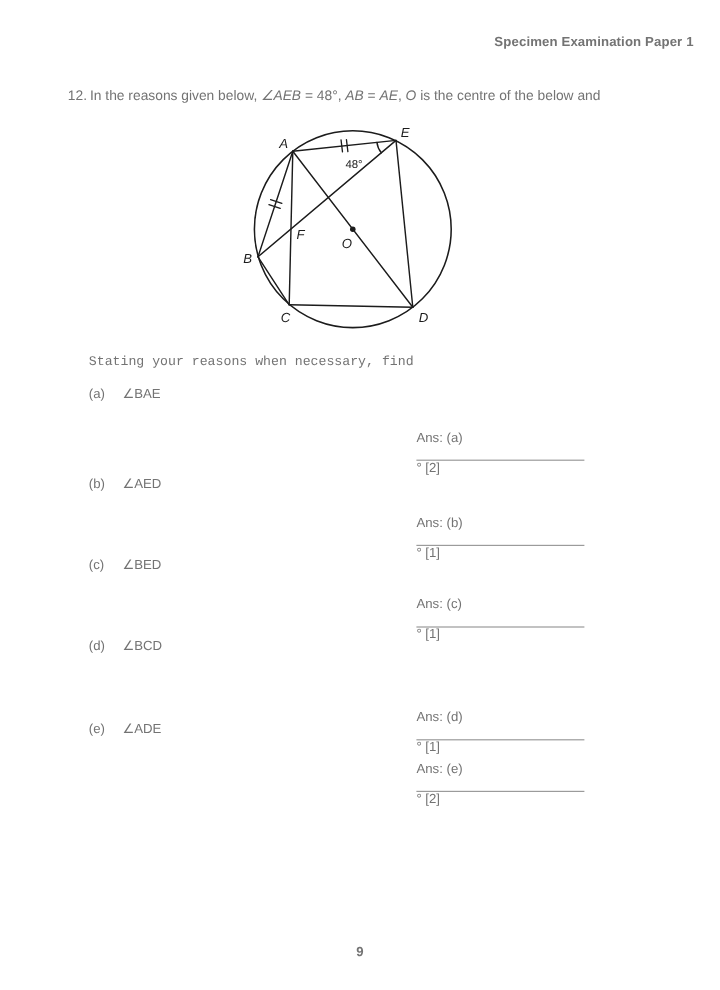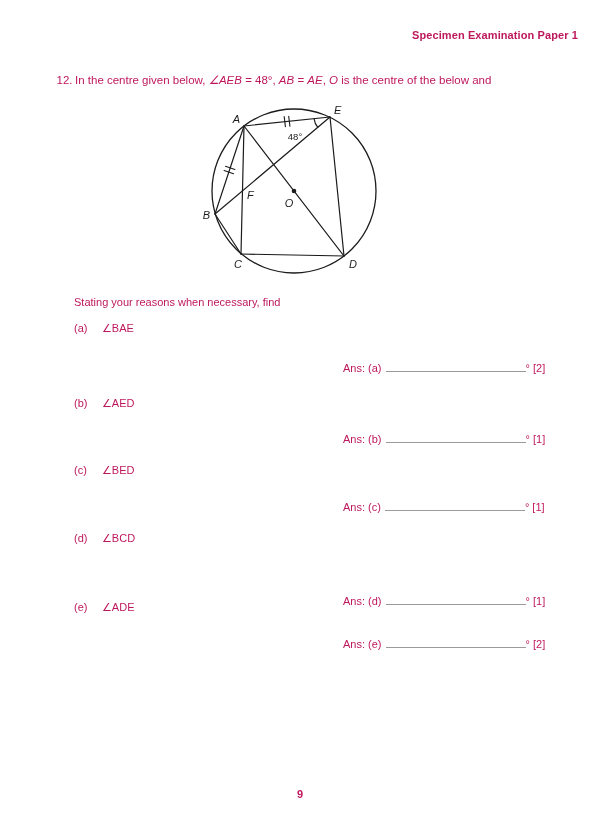--- a/index.html
+++ b/index.html
@@ -1,48 +1,49 @@
 <!DOCTYPE html>
 <html><head>
 <meta charset="utf-8">
 <style>
   html,body{margin:0;padding:0;background:#ffffff;}
   .page{
     position:relative;
     width:600px;height:825px;
     background:#ffffff;
     font-family:"Liberation Sans",sans-serif;
-    color:#be185d;
+    color:#737373;
     overflow:hidden;
   }
   .header{
     position:absolute;top:29px;right:22px;
     font-size:11px;font-weight:bold;letter-spacing:0.1px;
   }
   .question{
     position:absolute;left:54px;top:71px;width:505px;
     font-size:11.5px;line-height:18px;
     display:flex;
   }
   .qnum{width:21px;flex:none;text-align:center;}
   .math{font-style:italic;}
   .instruction{
     position:absolute;left:74px;top:296px;
     font-size:11px;
+    font-family:Liberation Mono, monospace;
   }
   .part{
     position:absolute;left:74px;
     font-size:11px;display:flex;align-items:baseline;
   }
   .part .plabel{width:28px;flex:none;}
   .part .pangle{}
   .p0{top:322px}.p1{top:397px}.p2{top:464px}.p3{top:532px}.p4{top:601px}
   .ans{
     position:absolute;left:343px;
-    font-size:11px;display:flex;align-items:baseline;white-space:pre;
+    font-size:11px;display:flex;align-items:baseline;white-space:pre;flex-direction:column;
   }
   .a0{top:359px}.a1{top:430px}.a2{top:498px}.a3{top:592px}.a4{top:635px}
   .ans-line{
     display:inline-block;width:140px;height:12px;
     border-bottom:1px solid #9b9b9b;margin-left:4px;
   }
   .diagram{
     position:absolute;left:190px;top:103px;
   }
   .page-number{
@@ -54,21 +55,21 @@
 </head>
 <body>
 
 <div class="page">
 
   <div class="header">Specimen Examination Paper 1</div>
 
   <div class="question">
     <span class="qnum">12.</span>
     <div class="qtext">
-      <div><span>In the centre given below, </span><span class="math">∠AEB</span><span> = 48°, </span><span class="math">AB</span><span> = </span><span class="math">AE</span><span>, </span><span class="math">O</span><span> is the centre of the below and</span></div>
+      <div><span>In the reasons given below, </span><span class="math">∠AEB</span><span> = 48°, </span><span class="math">AB</span><span> = </span><span class="math">AE</span><span>, </span><span class="math">O</span><span> is the centre of the below and</span></div>
     </div>
   </div>
 
   <svg class="diagram" width="210" height="185" viewBox="0 0 210 185">
     <g stroke="#1c1c1c" stroke-width="1.2" fill="none" stroke-linecap="round">
       <circle cx="104" cy="88" r="82" stroke-width="1.3"></circle>
       <line x1="54" y1="23" x2="140" y2="14"></line>
       <line x1="54" y1="23" x2="25" y2="111"></line>
       <line x1="54" y1="23" x2="51" y2="151"></line>
       <line x1="54" y1="23" x2="154" y2="153"></line>

